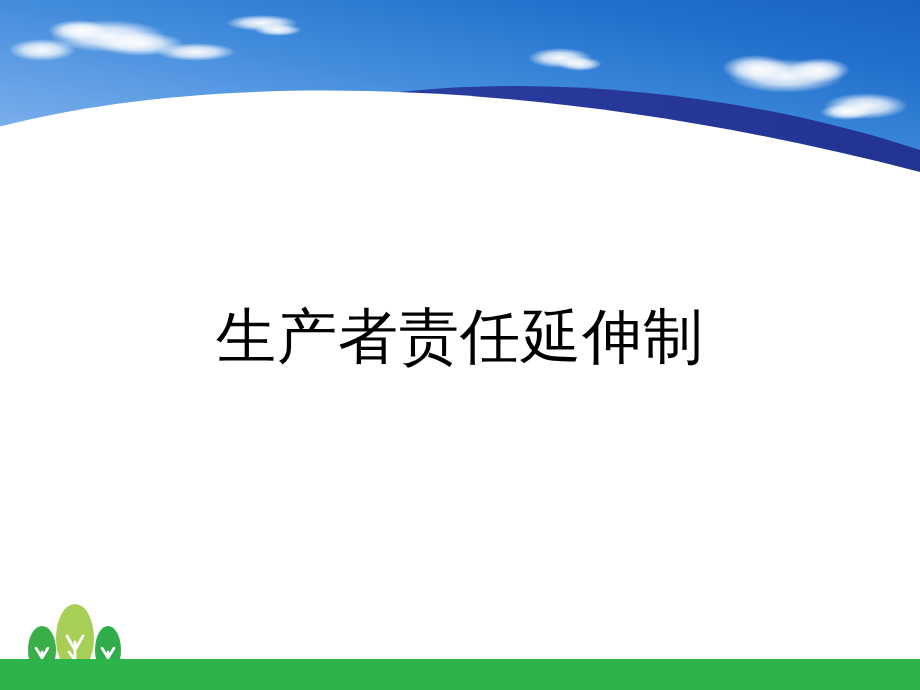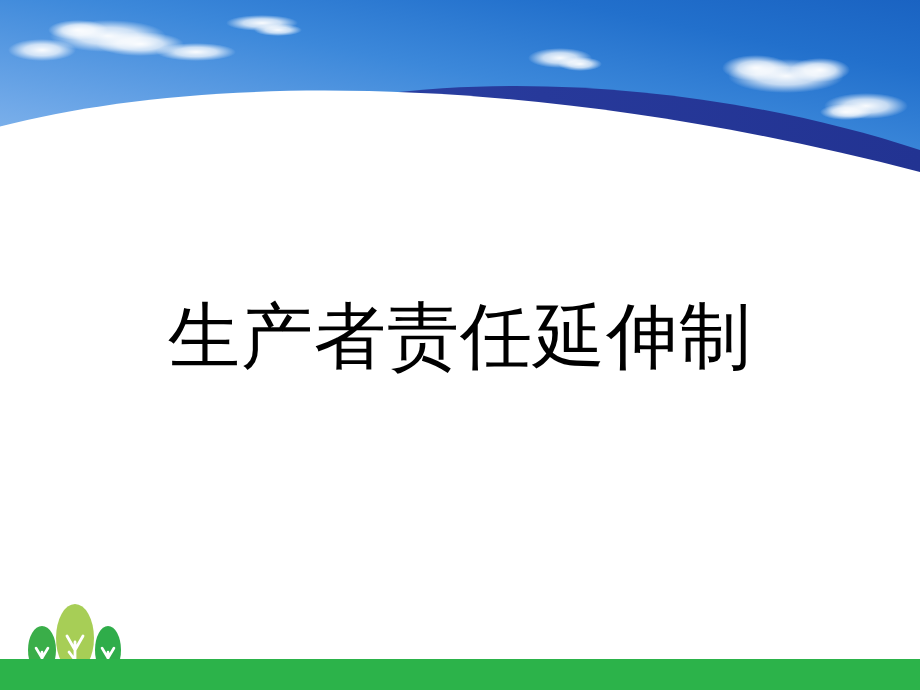--- a/index.html
+++ b/index.html
@@ -37,21 +37,21 @@
   #title-block {
     position: absolute;
     left: 0;
     top: 300px;
     width: 920px;
     text-align: center;
   }
   #slide-title {
     display: inline-block;
     font-family: "Liberation Serif", "DejaVu Serif", serif;
-    font-size: 72px;
+    font-size: 60px;
     line-height: 74px;
     letter-spacing: 1px;
     color: #000000;
     white-space: nowrap;
     margin: 0;
     font-weight: normal;
   }
 
   
   #footer-band {

